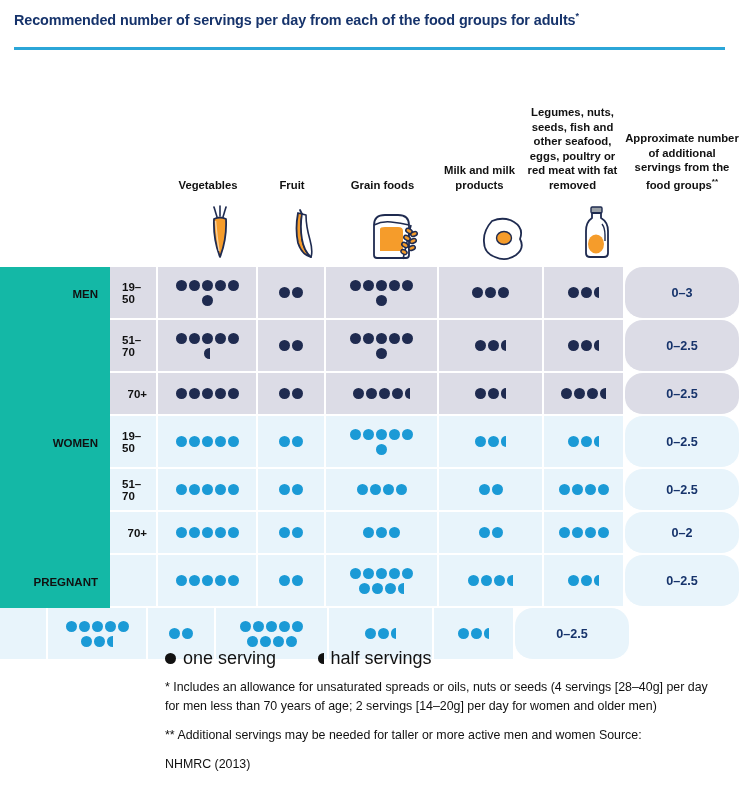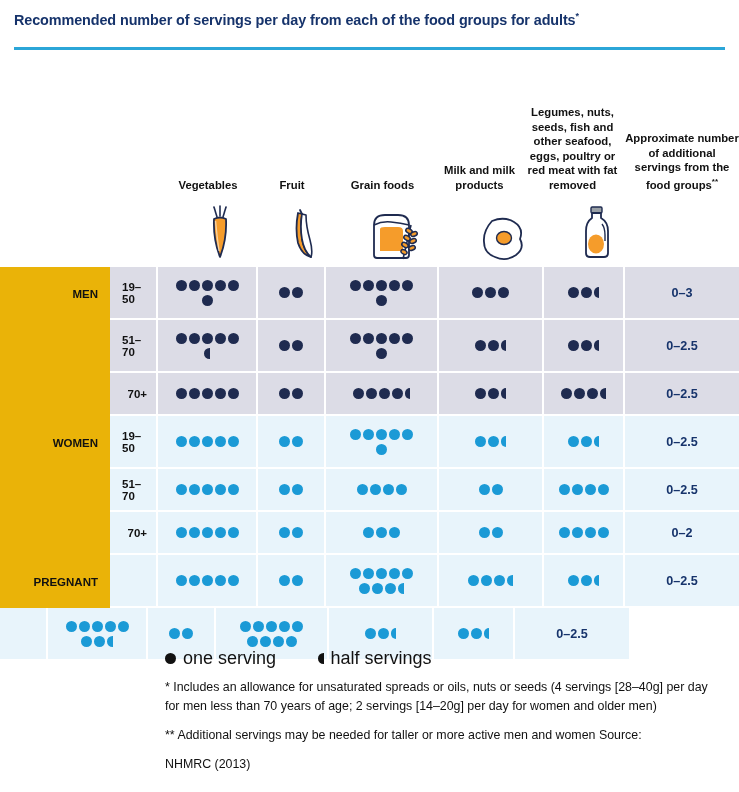--- a/index.html
+++ b/index.html
@@ -103,32 +103,32 @@
   .band-blue { background: #e8f4fb; }
 
   .cell {
     display: flex;
     align-items: center;
     box-sizing: border-box;
     border-right: 2px solid #ffffff;
     border-bottom: 2px solid #ffffff;
   }
   .cell.dots { justify-content: center; }
-  .cell.last { border-right: none; }
+  .cell.last { border-right: none; border-radius: 18px; }
 
   .grouplabel {
     display: flex;
     align-items: center;
     justify-content: flex-end;
     padding-right: 12px;
     font-size: 11.5px;
     font-weight: bold;
     color: #111111;
     box-sizing: border-box;
-    background: #eab308;
+    background: #14b8a6;
   }
   .agelabel {
     display: flex;
     align-items: center;
     justify-content: flex-end;
     padding-right: 9px;
     font-size: 11.5px;
     font-weight: bold;
     color: #111111;
     box-sizing: border-box;

